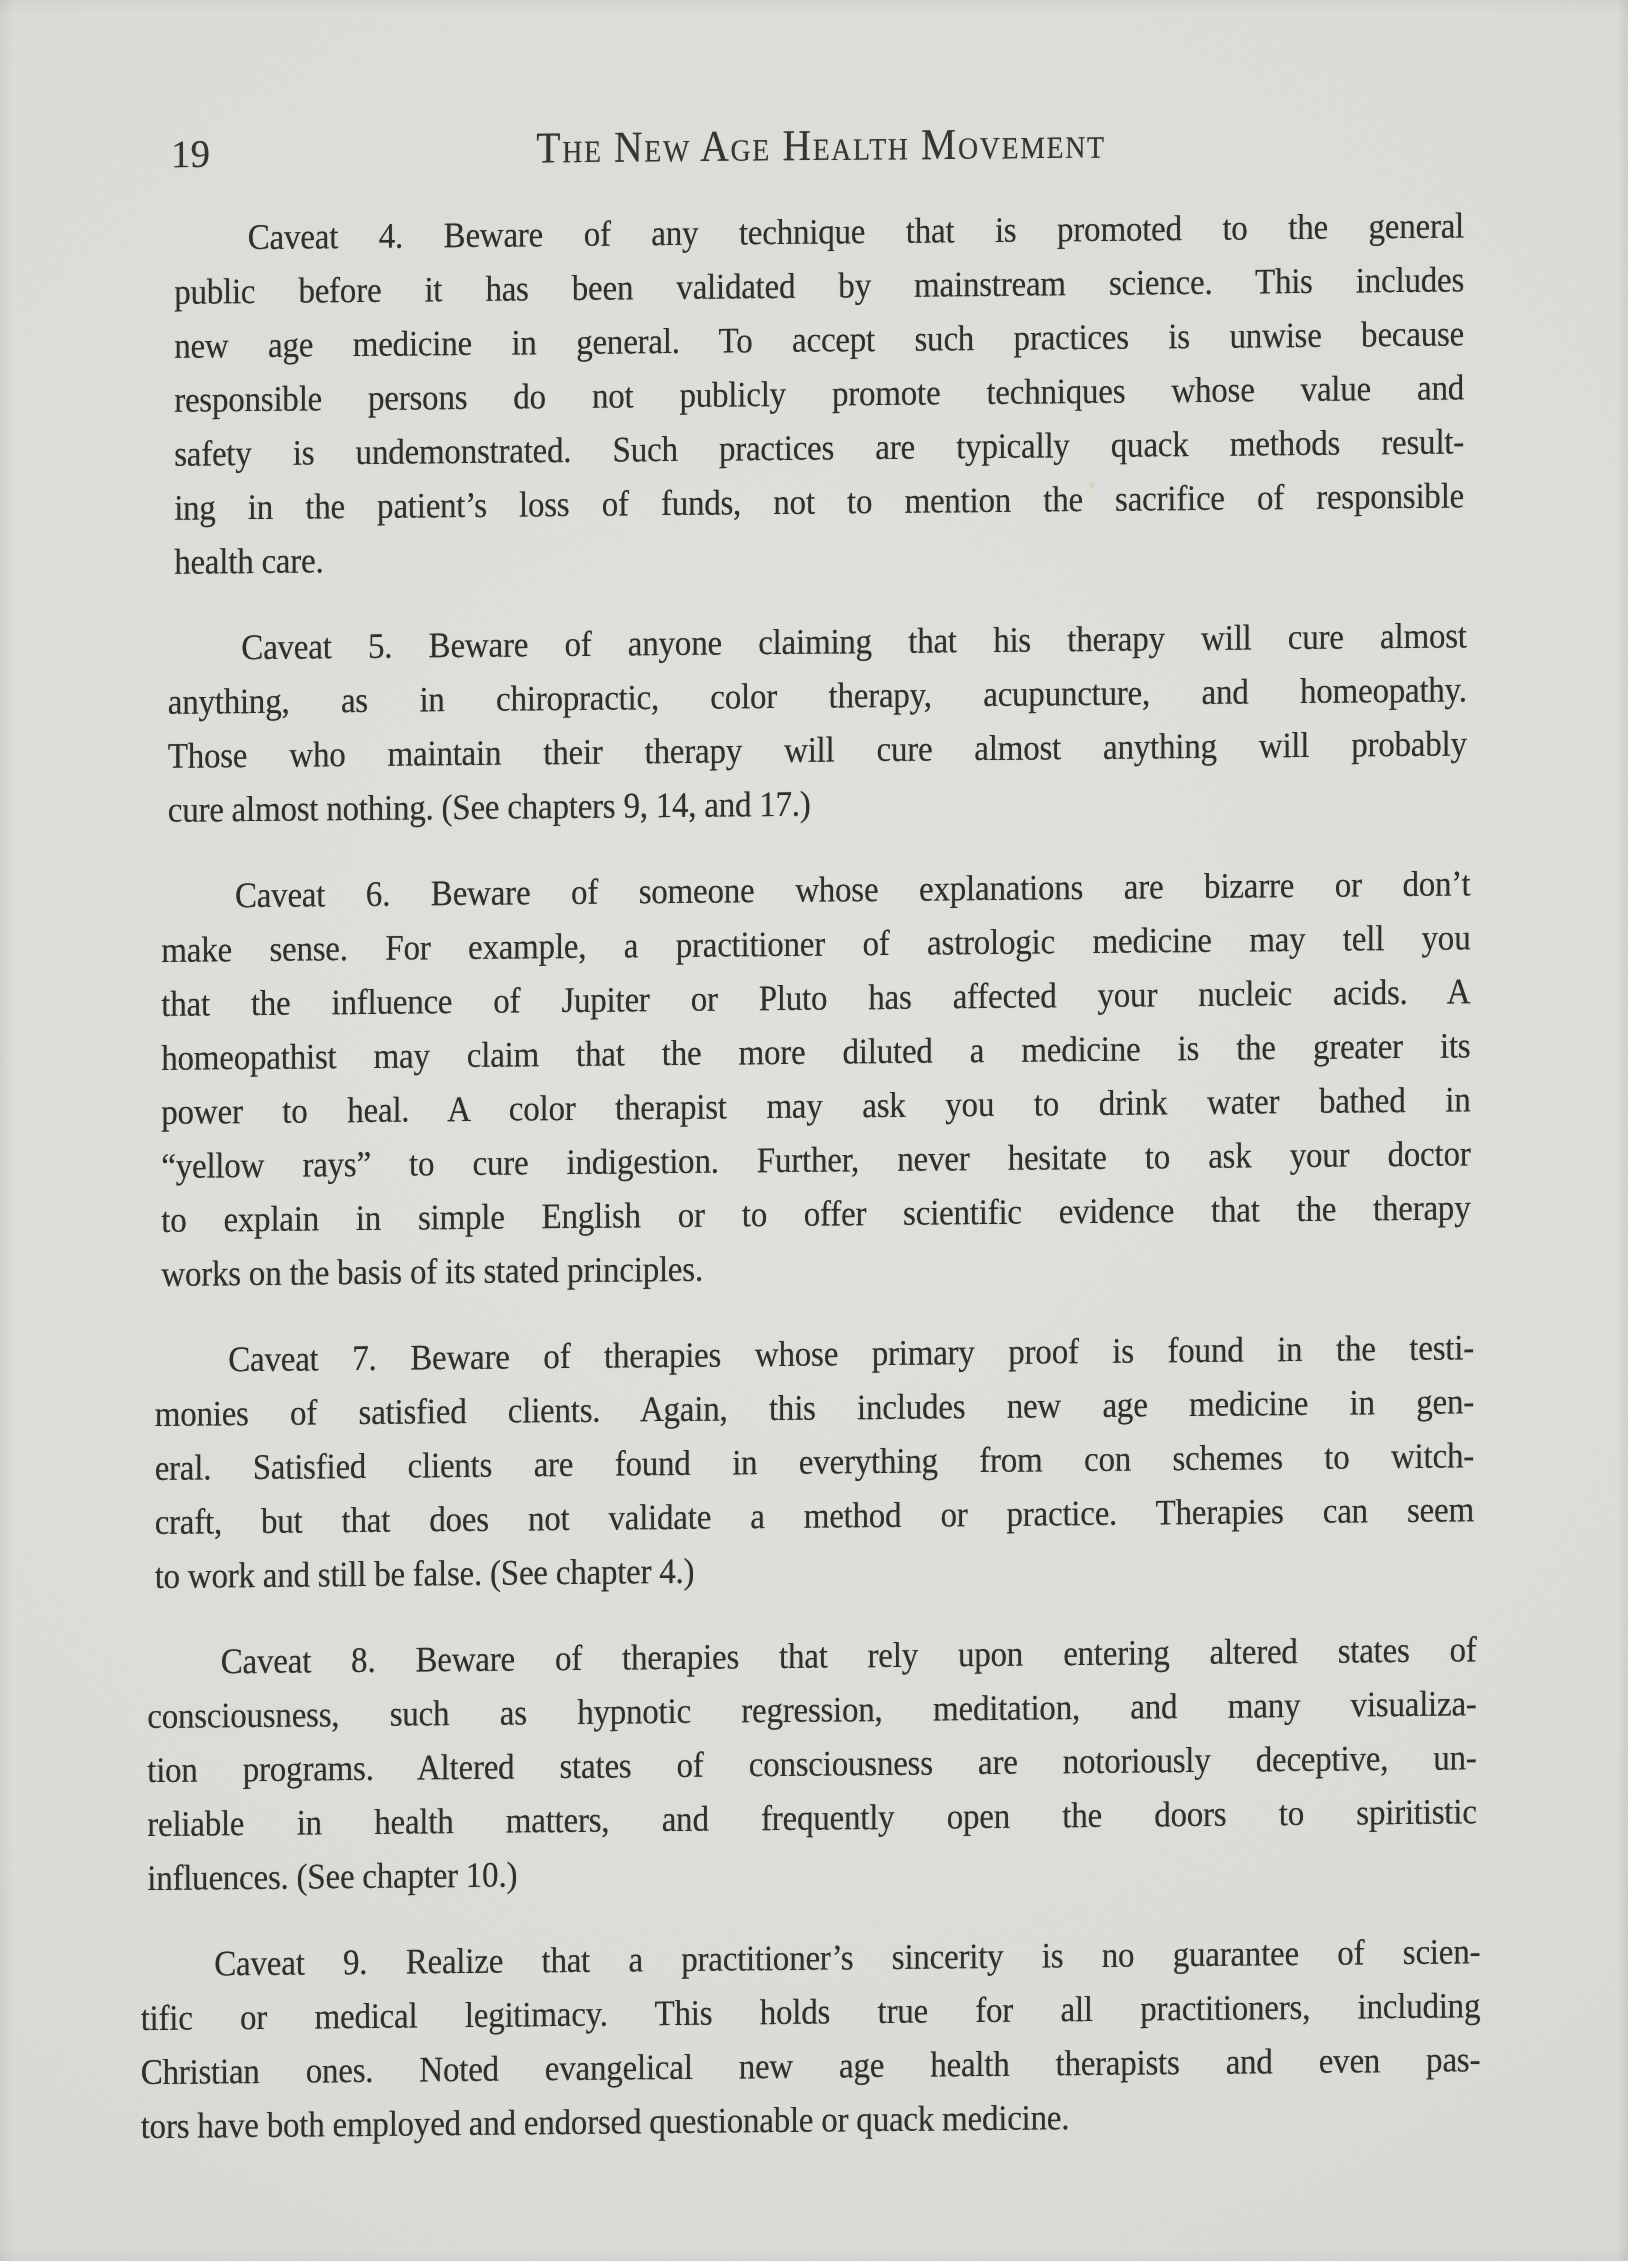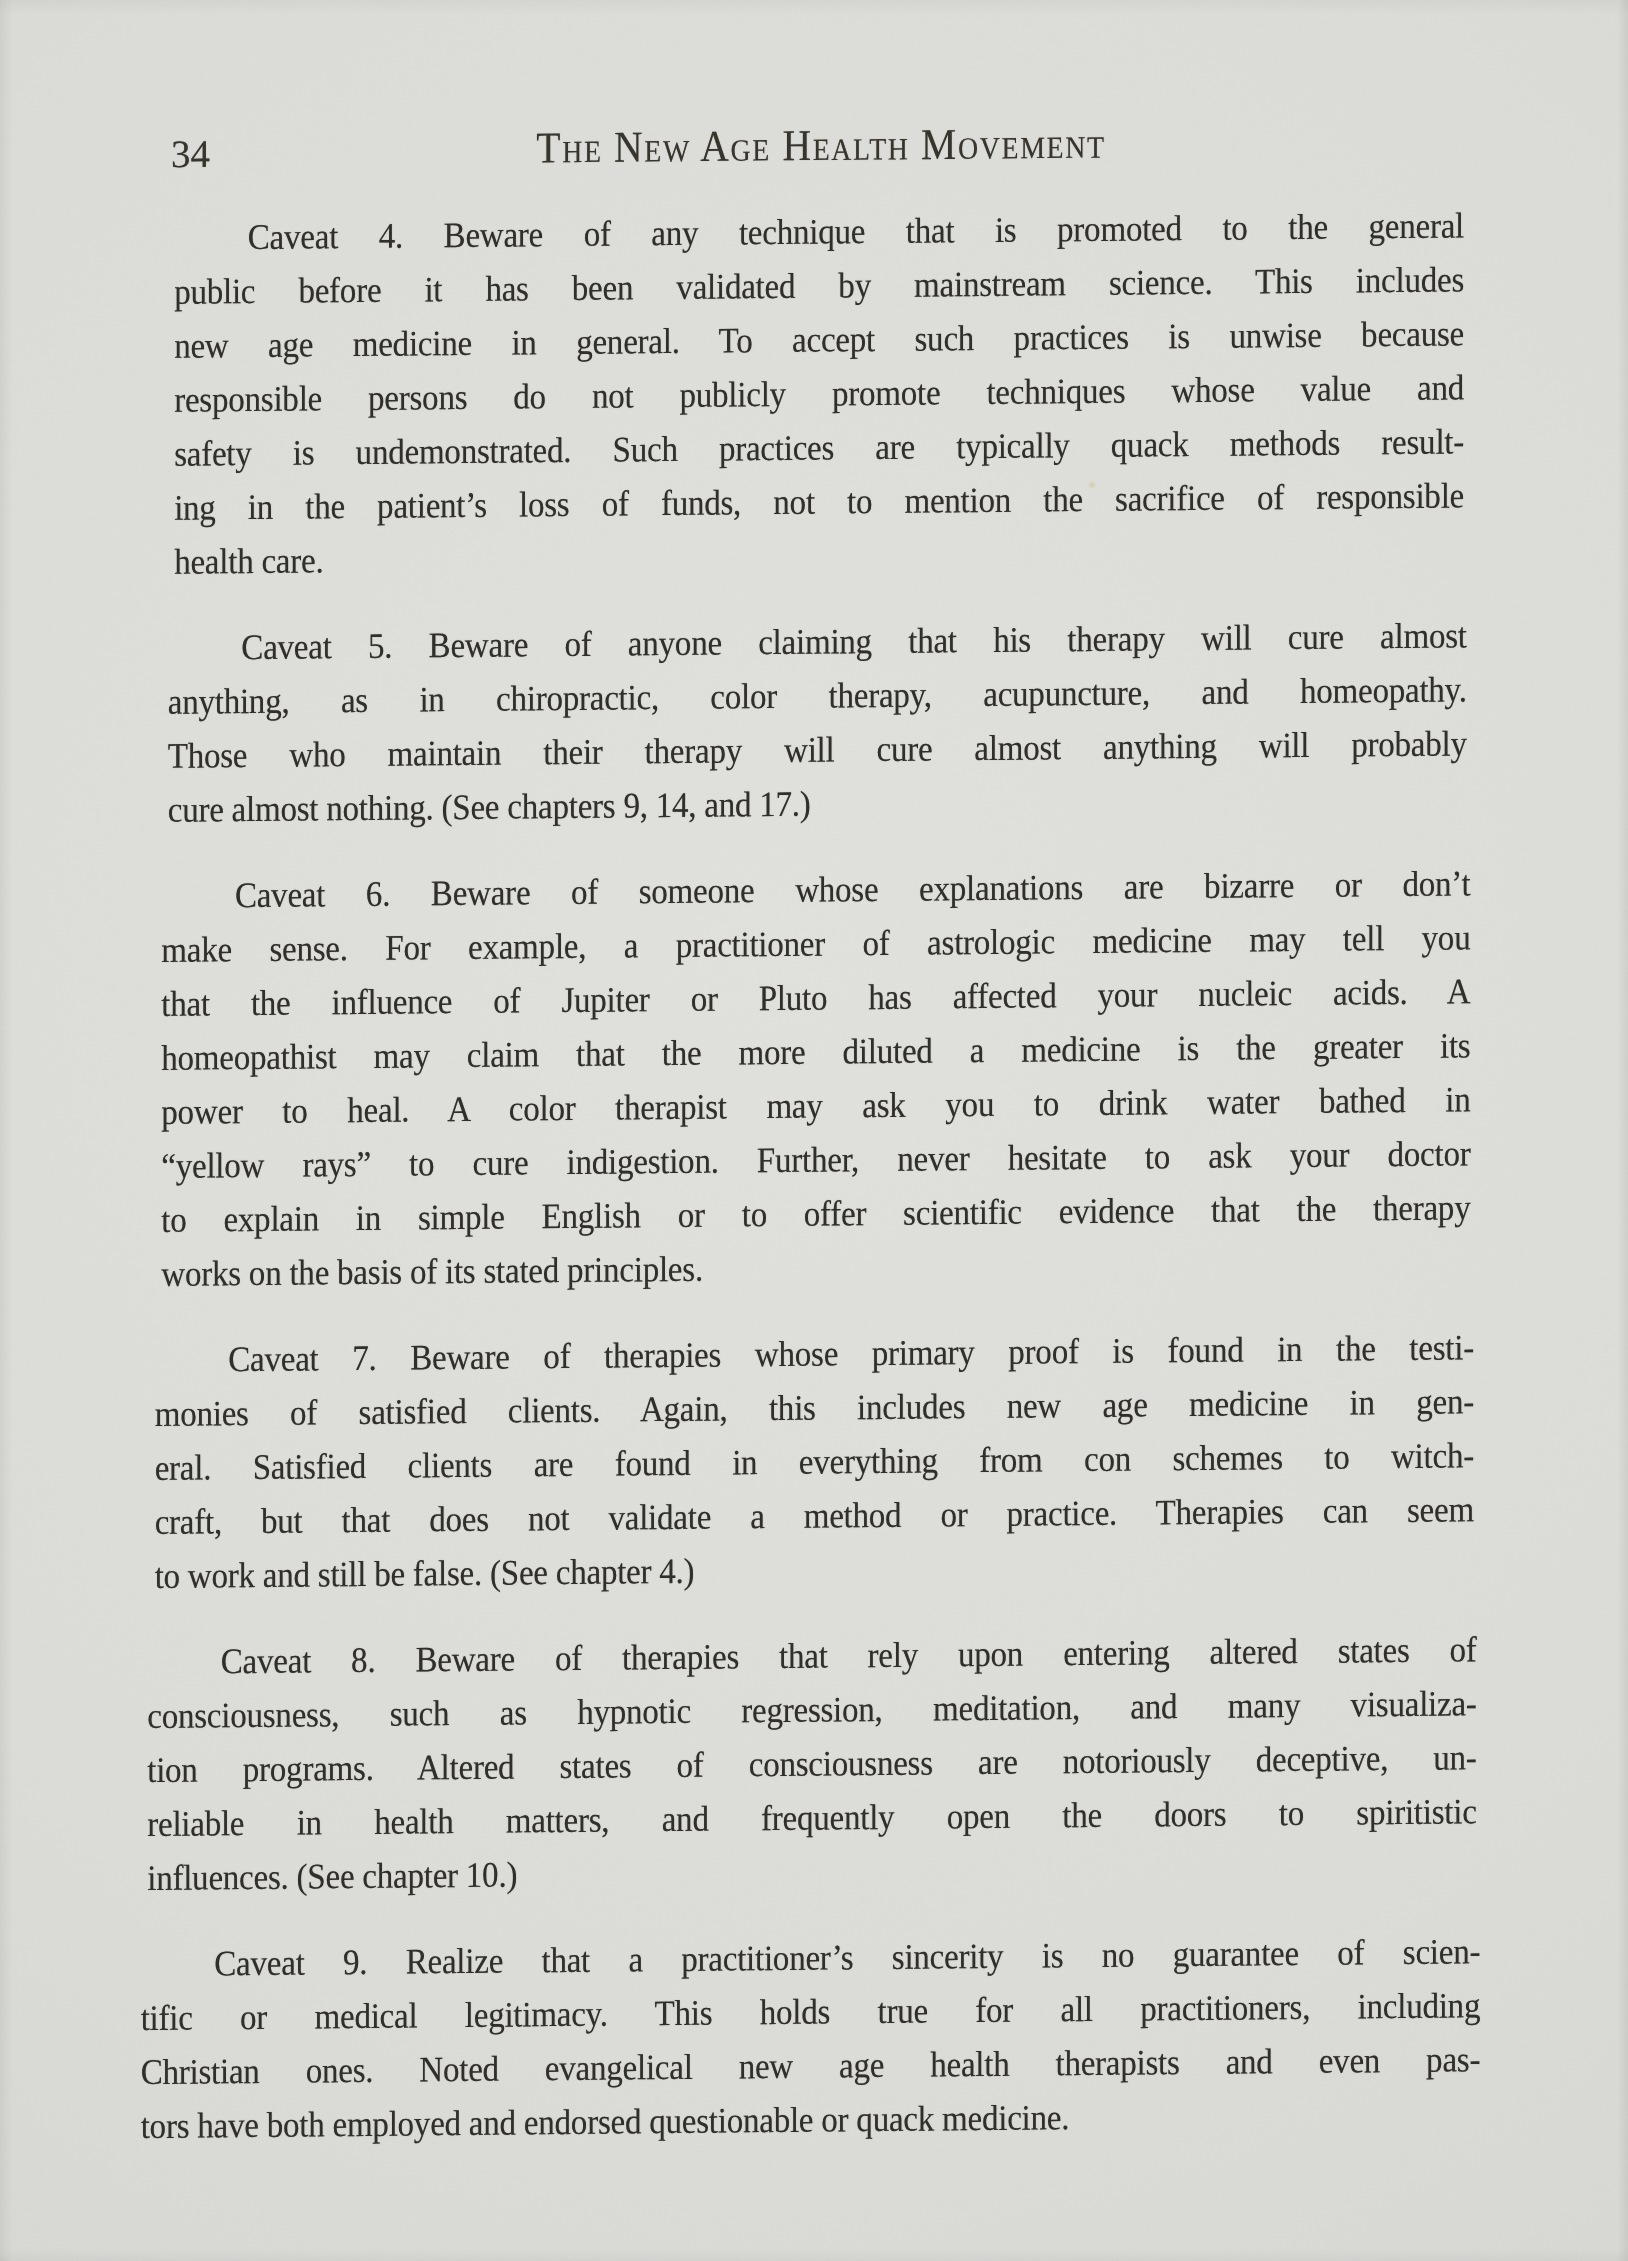--- a/index.html
+++ b/index.html
@@ -68,21 +68,21 @@
     -moz-text-align-last:left;
     text-align-last:left;
   }
 </style>
 </head>
 <body>
 
 <div class="scan">
 
   <header>
-    <div class="page-number">34</div>
+    <div class="page-number">19</div>
     <div class="running-title">The New Age Health Movement</div>
   </header>
 
   <main class="textblock">
 
   <p class="para">
         <span class="line first">Caveat 4. Beware of any technique that is promoted to the general</span>
         <span class="line">public before it has been validated by mainstream science. This includes</span>
         <span class="line">new age medicine in general. To accept such practices is unwise because</span>
         <span class="line">responsible persons do not publicly promote techniques whose value and</span>

